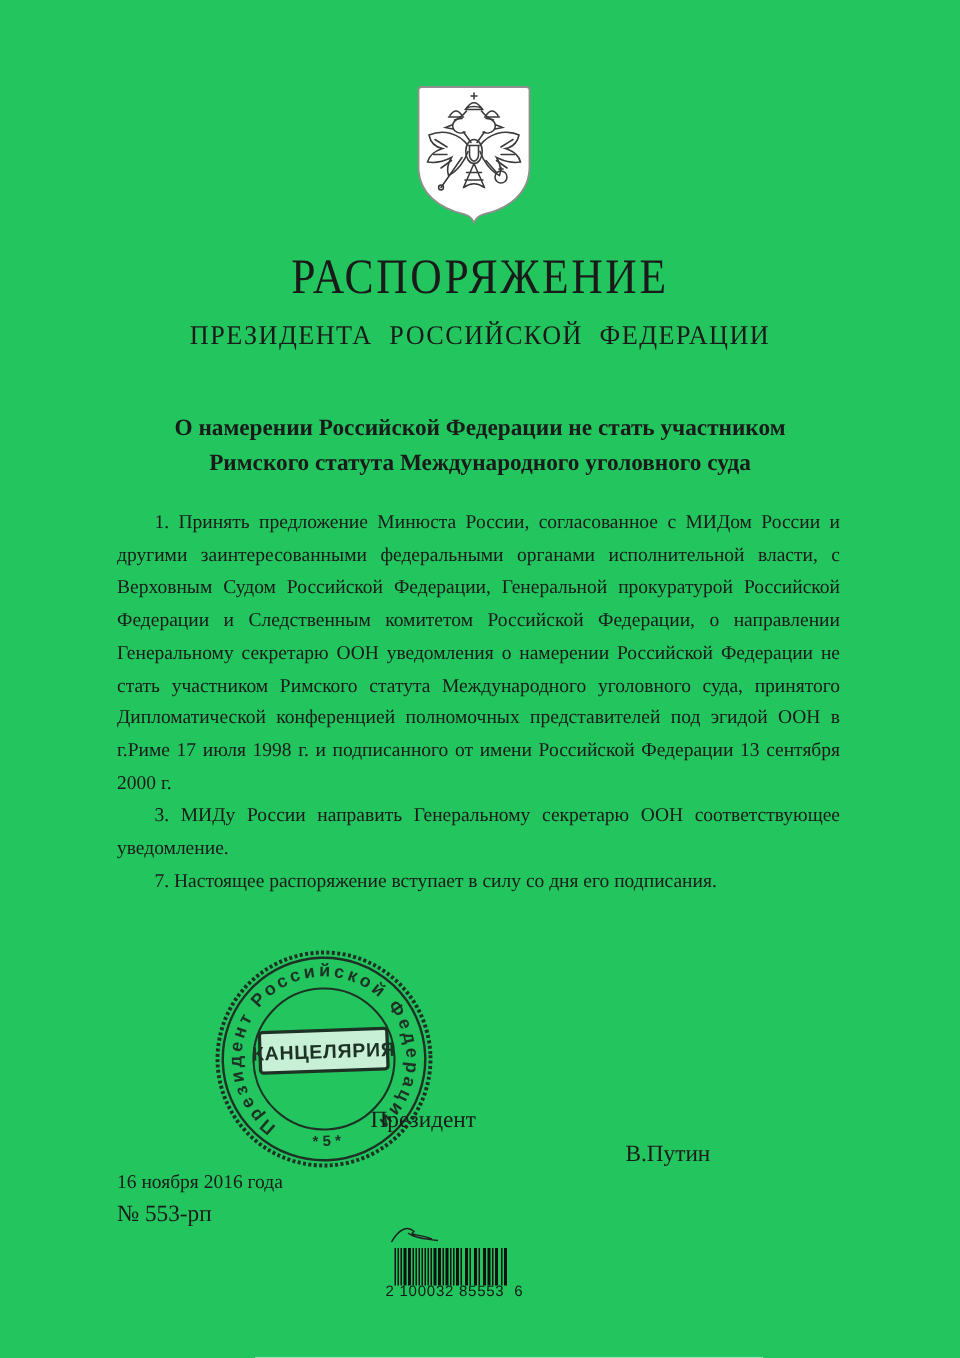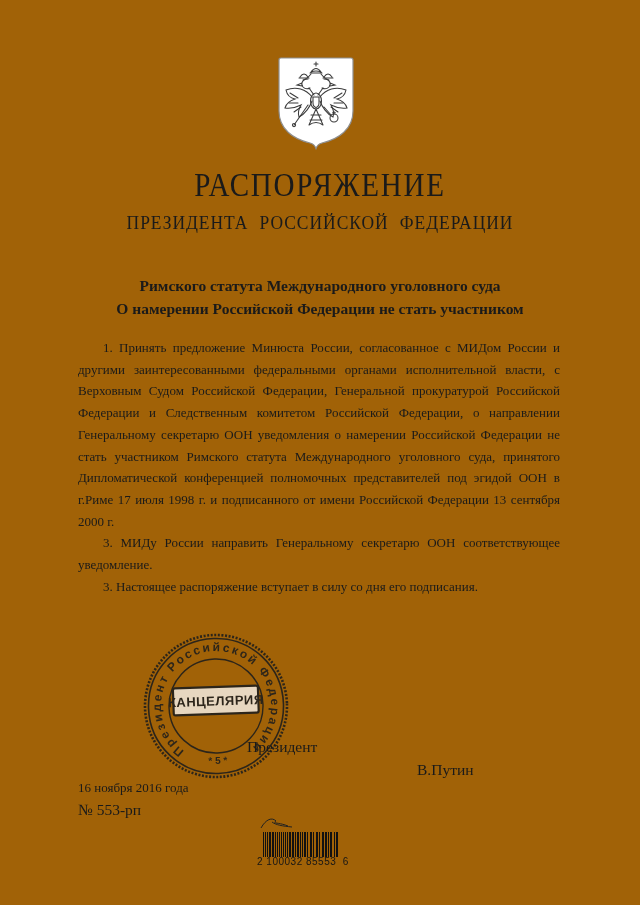--- a/index.html
+++ b/index.html
@@ -1,17 +1,17 @@
 <!DOCTYPE html>
 <html lang="ru"><head>
 <meta charset="utf-8">
 <style>
   html,body{margin:0;padding:0;background:#ffffff;}
   .page{
-    position:relative;width:640px;height:905px;background:#a16207;
+    position:relative;width:640px;height:905px;background:#22c55e;
     font-family:"Liberation Serif","DejaVu Serif",serif;color:#1a1a1a;
     overflow:hidden;
   }
   .doc-type{
     position:absolute;top:167px;left:0;right:0;text-align:center;
     font-size:33px;letter-spacing:2px;transform:scaleX(.88);
     white-space:nowrap;
   }
   .issuer{
     position:absolute;top:213px;left:0;right:0;text-align:center;
@@ -77,28 +77,28 @@
       <path d="M50,52 L57,60"></path>
       <circle cx="60" cy="63" r="4"></circle>
       <path d="M60,56.5 v2.5 M58.6,57.7 h2.8"></path>
     </g>
   </svg>
 
   <div class="doc-type">РАСПОРЯЖЕНИЕ</div>
   <div class="issuer">ПРЕЗИДЕНТА РОССИЙСКОЙ ФЕДЕРАЦИИ</div>
 
   <div class="subject">
+    <div>О намерении Российской Федерации не стать участником</div>
     <div>Римского статута Международного уголовного суда</div>
-    <div>О намерении Российской Федерации не стать участником</div>
   </div>
 
   <div class="body-text">
     <p>1. Принять предложение Минюста России, согласованное с МИДом России и другими заинтересованными федеральными органами исполнительной власти, с Верховным Судом Российской Федерации, Генеральной прокуратурой Российской Федерации и Следственным комитетом Российской Федерации, о направлении Генеральному секретарю ООН уведомления о намерении Российской Федерации не стать участником Римского статута Международного уголовного суда, принятого Дипломатической конференцией полномочных представителей под эгидой ООН в г.Риме 17 июля 1998 г. и подписанного от имени Российской Федерации 13 сентября 2000 г.</p>
     <p>3. МИДу России направить Генеральному секретарю ООН соответствующее уведомление.</p>
-    <p>3. Настоящее распоряжение вступает в силу со дня его подписания.</p>
+    <p>7. Настоящее распоряжение вступает в силу со дня его подписания.</p>
   </div>
 
   <div class="sig" id="sig-l1">Президент</div>
   <div class="sig" id="sig-name">В.Путин</div>
 
   <svg class="stamp" viewBox="0 0 152 152">
     <defs>
       <path id="ringPath" d="M40.6,118.1 A55,55 0 1 1 111.4,118.1" fill="none"></path>
     </defs>
     <circle cx="76" cy="76" r="71" fill="none" stroke="#1d1d1d" stroke-width="2.6" stroke-dasharray="2 1.6"></circle>

